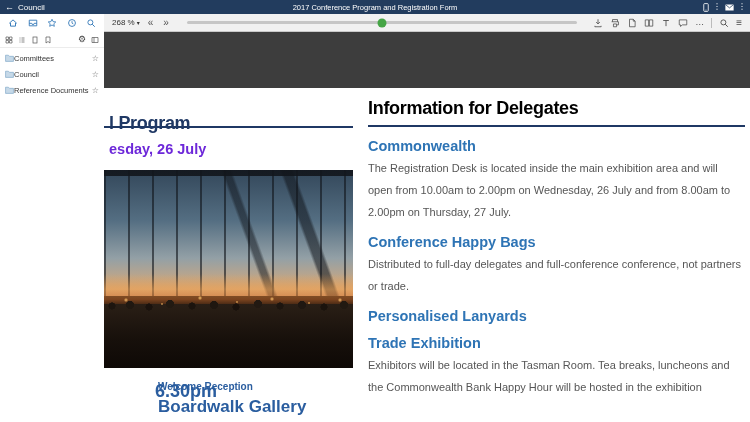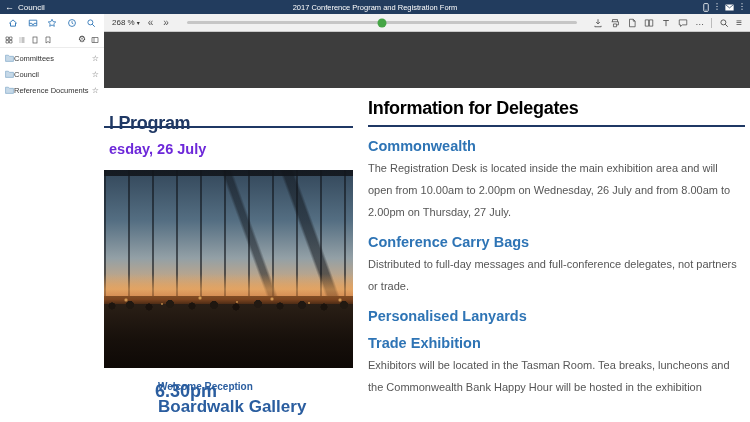--- a/index.html
+++ b/index.html
@@ -287,22 +287,22 @@
         <div class="col-right">
           <div class="h1r">Information for Delegates</div>
           <div class="ruler"></div>
 
           <div class="sec">
             <h3>Commonwealth</h3>
             <p>The Registration Desk is located inside the main exhibition area and will open from 10.00am to 2.00pm on Wednesday, 26 July and from 8.00am to 2.00pm on Thursday, 27 July.</p>
           </div>
 
           <div class="sec">
-            <h3>Conference Carry Bags</h3>
-            <p>Distributed to full-day messages and full-conference delegates, not partners or trade.</p>
+            <h3>Conference Happy Bags</h3>
+            <p>Distributed to full-day delegates and full-conference conference, not partners or trade.</p>
           </div>
 
           <div class="sec">
             <h3>Personalised Lanyards</h3>
           </div>
 
 
           <div class="sec">
             <h3>Trade Exhibition</h3>
             <p>Exhibitors will be located in the Tasman Room.  Tea breaks, luncheons and the Commonwealth Bank Happy Hour will be hosted in the exhibition</p>

